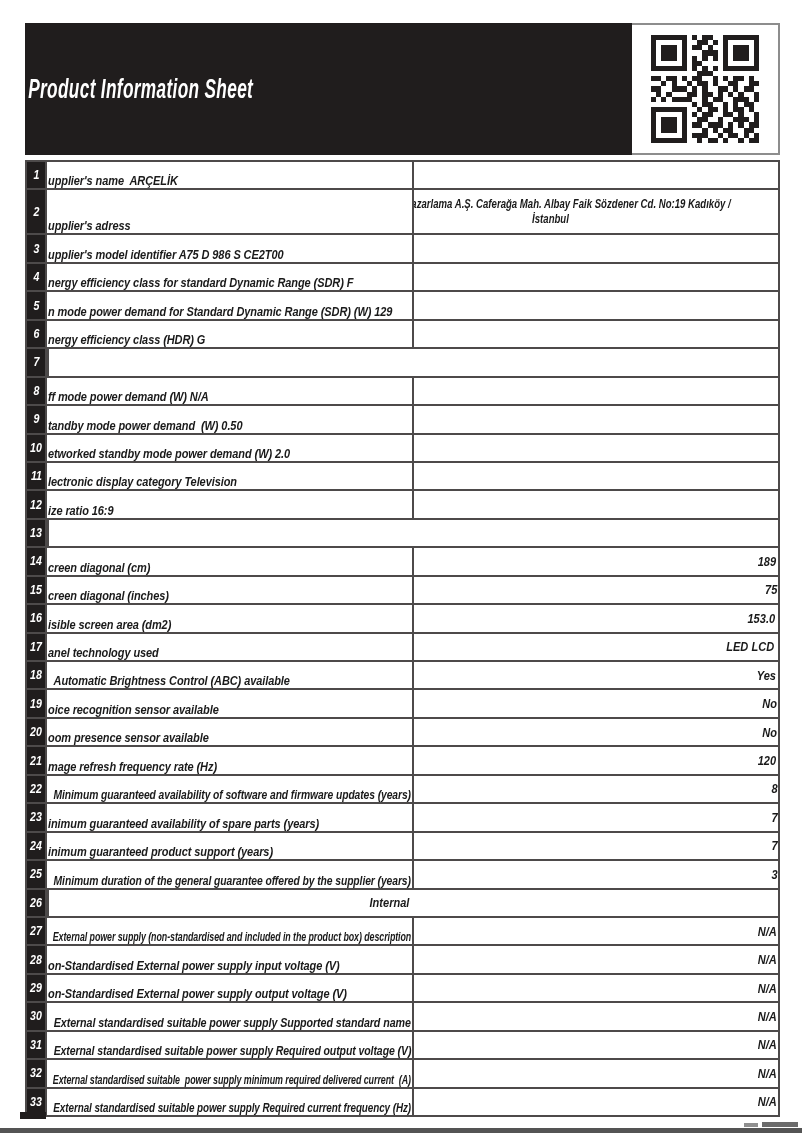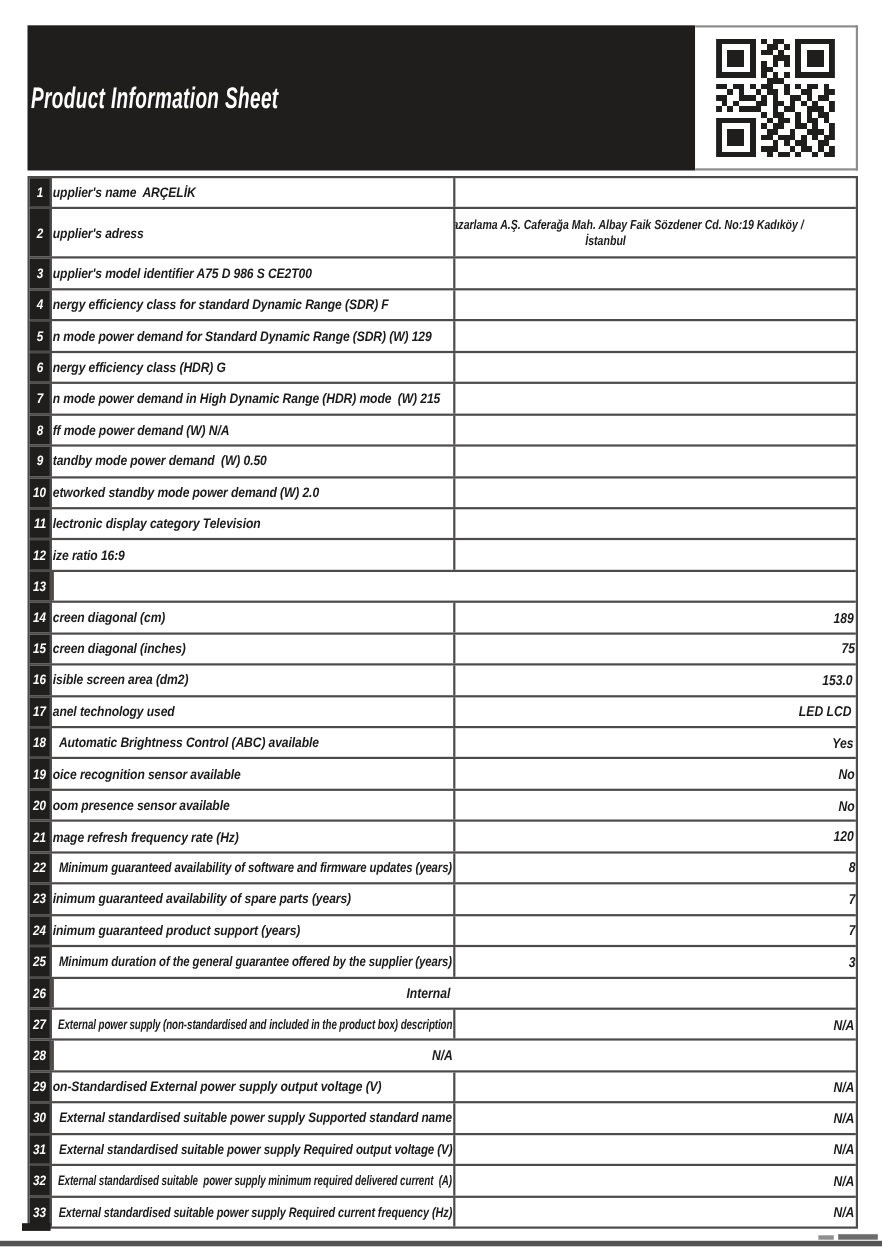--- a/index.html
+++ b/index.html
@@ -35,21 +35,21 @@
   .num-cell{
     width:20px;flex:none;background:var(--num_bg,#201d1d);color:#fff;
     display:flex;align-items:center;justify-content:center;
     border-right:2px solid var(--border,#4d4a4a);box-sizing:border-box;
   }
   .num-cell .num{
     font-size:12.5px;font-weight:bold;font-style:italic;
     display:inline-block;transform:scaleX(0.85);
   }
   .label-cell{
-    flex:1;display:flex;align-items:center;overflow:hidden;padding-left:1px;box-sizing:border-box;border-radius:12px;
+    flex:1;display:flex;align-items:flex-end;overflow:hidden;padding-left:1px;box-sizing:border-box;
   }
   .label-cell .lab{
     font-size:12.5px;font-weight:bold;font-style:italic;white-space:pre;
     display:inline-block;transform-origin:0 50%;letter-spacing:-0.1px;
   }
   .value-cell{
     width:366px;flex:none;display:flex;align-items:center;justify-content:flex-end;
     border-left:2px solid var(--border,#4d4a4a);box-sizing:border-box;overflow:hidden;
   }
   .value-cell .val{
@@ -381,23 +381,20 @@
           <span class="lab fit" style="transform: scaleX(0.88);">nergy efficiency class (HDR) G</span>
         </div>
         <div class="value-cell">
           <span class="val"></span>
         </div>
       </div>
       <div class="row">
         <div class="num-cell">
           <span class="num">7</span>
         </div>
-        <div class="label-cell">
-          <span class="lab fit" style="transform: scaleX(0.88);">n mode power demand in High Dynamic Range (HDR) mode  (W) 215</span>
-        </div>
         <div class="value-cell">
           <span class="val"></span>
         </div>
       </div>
       <div class="row">
         <div class="num-cell">
           <span class="num">8</span>
         </div>
         <div class="label-cell">
           <span class="lab fit" style="transform: scaleX(0.88);">ff mode power demand (W) N/A</span>
@@ -605,20 +602,23 @@
         <div class="label-cell">
           <span class="lab fit" style="transform: scaleX(0.708984);">  External power supply (non-standardised and included in the product box) description</span>
         </div>
         <div class="value-cell">
           <span class="val">N/A</span>
         </div>
       </div>
       <div class="row">
         <div class="num-cell">
           <span class="num">28</span>
+        </div>
+        <div class="label-cell">
+          <span class="lab fit" style="transform: scaleX(0.88);">on-Standardised External power supply input voltage (V)</span>
         </div>
         <div class="value-cell">
           <span class="val">N/A</span>
         </div>
       </div>
       <div class="row">
         <div class="num-cell">
           <span class="num">29</span>
         </div>
         <div class="label-cell">

